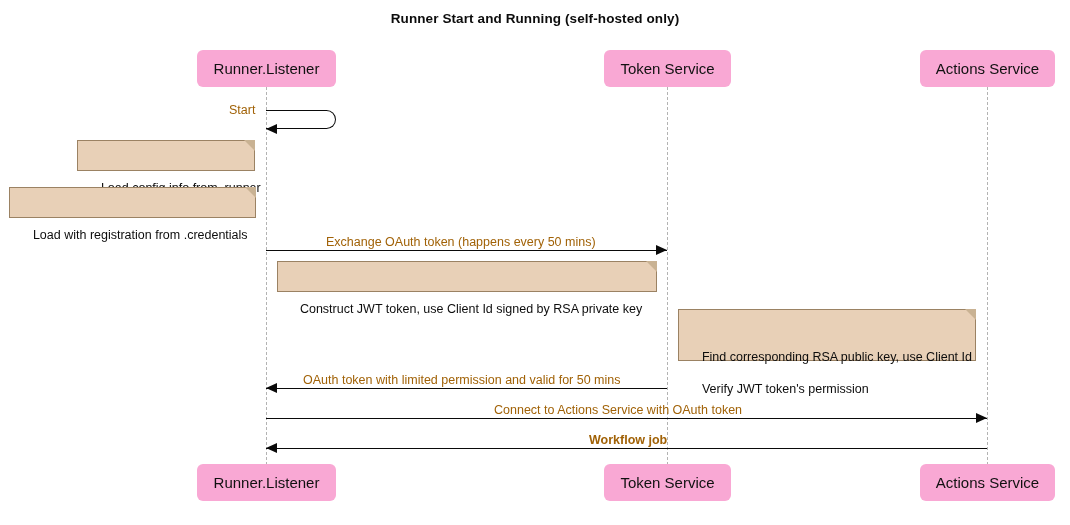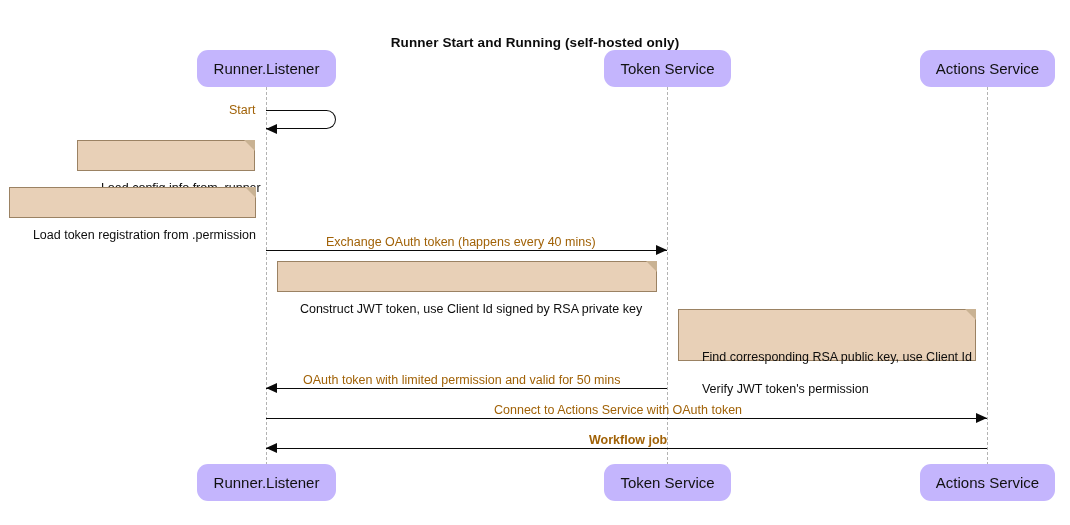--- a/index.html
+++ b/index.html
@@ -18,31 +18,30 @@
   #title {
     position: absolute;
     top: 11px;
     left: 0;
     width: 1070px;
     text-align: center;
     font-size: 13.5px;
     font-weight: bold;
     color: #0c0c0c;
     letter-spacing: 0.1px;
-    margin-top: 24px;
   }
   .lifeline {
     position: absolute;
     width: 0;
     border-left: 1px dashed #b3b3b3;
   }
   .participant {
     position: absolute;
-    background: #c4b5fd;
-    border-radius: 11px;
+    background: #f9a8d4;
+    border-radius: 6px;
     height: 37px;
     line-height: 37px;
     text-align: center;
     font-size: 15px;
     color: #111111;
     white-space: nowrap;
   }
   .note {
     position: absolute;
     background: #e8d0b7;
@@ -123,24 +122,24 @@
   <div class="self-loop" style="left:266px; top:110px; width:70px; height:19px;"></div>
   <div class="arrow-left" style="left:266px; top:124px;"></div>
 
   <div class="note" style="left:77px; top:140px; width:178px; height:31px;">
     <span class="fold"></span>
     <span>Load config info from .runner</span>
   </div>
 
   <div class="note" style="left:9px; top:187px; width:247px; height:31px;">
     <span class="fold"></span>
-    <span>Load token registration from .permission</span>
+    <span>Load with registration from .credentials</span>
   </div>
 
-  <div class="msg-label" style="left:326px; top:235px;">Exchange OAuth token (happens every 40 mins)</div>
+  <div class="msg-label" style="left:326px; top:235px;">Exchange OAuth token (happens every 50 mins)</div>
   <div class="msg-line" style="left:266px; top:250px; width:401px;"></div>
   <div class="arrow-right" style="left:656px; top:245px;"></div>
 
   <div class="note" style="left:277px; top:261px; width:380px; height:31px;padding-left:8px;">
     <span class="fold"></span>
     <span>Construct JWT token, use Client Id signed by RSA private key</span>
   </div>
 
   <div class="note" style="left:678px; top:309px; width:298px; height:52px;">
     <span class="fold"></span>

